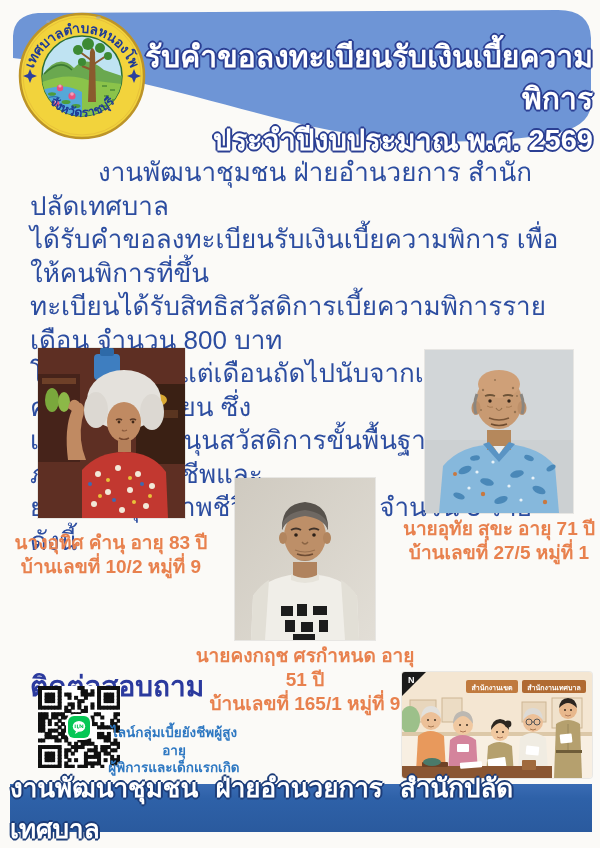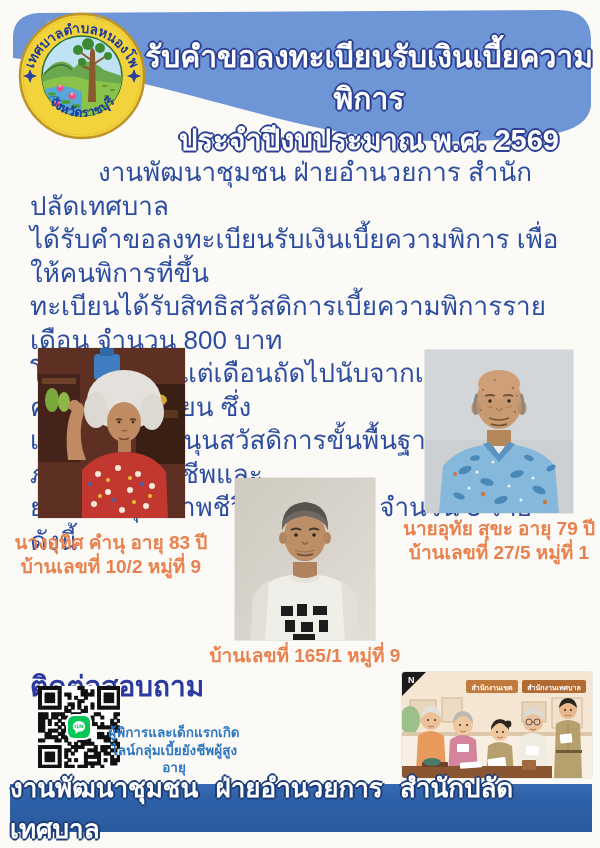--- a/index.html
+++ b/index.html
@@ -6,21 +6,21 @@
   html,body { background:#e8e8e8; }
   body { font-family:"Liberation Sans","DejaVu Sans",sans-serif; }
   .page {
     position:relative; width:600px; height:848px; margin:0 auto;
     background:#fbfaf7; overflow:hidden;
   }
   
   .header-svg { position:absolute; left:0; top:0; }
   .header-titles {
     position:absolute; left:145px; top:36px; width:448px;
-    text-align:center; color:#ffffff; font-weight:bold;
+    text-align:right; color:#ffffff; font-weight:bold;
     text-shadow:-2px 0 0 #2b3f93, 2px 0 0 #2b3f93, 0 -2px 0 #2b3f93,
                  0 2px 0 #2b3f93, -1px -1px 0 #2b3f93, 1px 1px 0 #2b3f93,
                  1px -1px 0 #2b3f93, -1px 1px 0 #2b3f93;
   }
   .header-line1 { font-size:30px; line-height:42px; }
   .header-line2 { font-size:29px; line-height:40px; }
   .logo-svg { position:absolute; left:18px; top:12px; }
   
   .body-text {
     position:absolute; left:30px; top:156px; width:550px;
@@ -254,20 +254,21 @@
       <path d="M 56,52 q 5,-3 10,0 M 74,52 q 5,-3 10,0" stroke="#40332a" stroke-width="2" fill="none"></path>
       <circle cx="61" cy="57" r="1.8" fill="#2c2018"></circle>
         <circle cx="79" cy="57" r="1.8" fill="#2c2018"></circle>
       <path d="M 67,64 q 3,4 6,0" stroke="#8a6444" stroke-width="1.3" fill="none"></path>
       <path d="M 60,72 q 10,4 20,0" stroke="#8a6444" stroke-width="1.2" fill="none" opacity=".7"></path>
       <path d="M 62,76 q 8,3 16,0" stroke="#6e4c34" stroke-width="1.6" fill="none"></path>
       <path d="M 60,80 q 10,5 20,0 q -4,3 -10,3 q -6,0 -10,-3 Z" fill="#7a5a40" opacity=".5"></path>
     </svg>
   </div>
   <div class="caption cap-mid">
+    <div>นายคงกฤช ศรกำหนด อายุ 51 ปี</div>
     <div>บ้านเลขที่ 165/1 หมู่ที่ 9</div>
   </div>
 
   <div class="photo" style="left:425px; top:350px;">
     <svg width="148" height="163" viewBox="0 0 148 163">
       <rect width="148" height="163" fill="#ccd0d2"></rect>
       <rect x="0" y="0" width="148" height="90" fill="#d2d6d8"></rect>
 
       <path d="M 14,163 L 18,116 Q 36,94 74,94 Q 112,94 130,116 L 134,163 Z" fill="#86b8dc"></path>
       <g fill="#4a88b8">
@@ -316,21 +317,21 @@
         <circle cx="58" cy="40" r="1.2"></circle>
           <circle cx="88" cy="38" r="1.2"></circle>
           <circle cx="92" cy="46" r="1"></circle>
         <circle cx="56" cy="60" r="1"></circle>
           <circle cx="90" cy="62" r="1.2"></circle>
           <circle cx="70" cy="30" r="1"></circle>
       </g>
     </svg>
   </div>
   <div class="caption cap-right">
-    <div>นายอุทัย สุขะ อายุ  79 ปี</div>
+    <div>นายอุทัย สุขะ อายุ  71 ปี</div>
     <div>บ้านเลขที่ 27/5 หมู่ที่ 1</div>
   </div>
 
   <div class="contact-heading">ติดต่อสอบถาม</div>
 
   <div class="qr-wrap">
     <svg id="qr-svg" width="82" height="82" viewBox="0 0 82 82">
         <rect x="0.00" y="0.00" width="4" height="4" fill="#111"></rect>
         <rect x="3.28" y="0.00" width="4" height="4" fill="#111"></rect>
         <rect x="6.56" y="0.00" width="4" height="4" fill="#111"></rect>
@@ -620,22 +621,22 @@
     <div class="line-icon">
       <svg width="16" height="16" viewBox="0 0 16 16">
         <ellipse cx="8" cy="7.4" rx="6.2" ry="5.4" fill="#ffffff"></ellipse>
         <path d="M 5,12 L 4,15 L 8,12.6 Z" fill="#ffffff"></path>
         <path d="M 4.2,5.6 v 3.4 M 6.4,5.6 v 3.4 M 6.4,9 h 1.6 M 9,5.6 v 3.4 M 11.8,5.6 v 3.4 M 9.2,5.6 l 2.4,3.4" stroke="#06c755" stroke-width="1" fill="none"></path>
       </svg>
     </div>
   </div>
 
   <div class="qr-caption">
+    <div>ไลน์กลุ่มเบี้ยยังชีพผู้สูงอายุ</div>
     <div>ผู้พิการและเด็กแรกเกิด</div>
-    <div>ไลน์กลุ่มเบี้ยยังชีพผู้สูงอายุ</div>
   </div>
 
   <div class="illus">
     <svg width="190" height="106" viewBox="0 0 190 106">
       <rect width="190" height="106" fill="#f8efe2"></rect>
       <rect x="0" y="0" width="190" height="64" fill="#f4e6d2"></rect>
       <rect x="8" y="28" width="26" height="22" fill="#e8d6bc" stroke="#cdb694" stroke-width="1"></rect>
       <rect x="40" y="26" width="20" height="24" fill="#ecdcc4" stroke="#cdb694" stroke-width="1"></rect>
       <rect x="120" y="30" width="24" height="20" fill="#e8d6bc" stroke="#cdb694" stroke-width="1"></rect>
       <rect x="150" y="26" width="30" height="30" fill="#f0e2cc" stroke="#cdb694" stroke-width="1"></rect>

